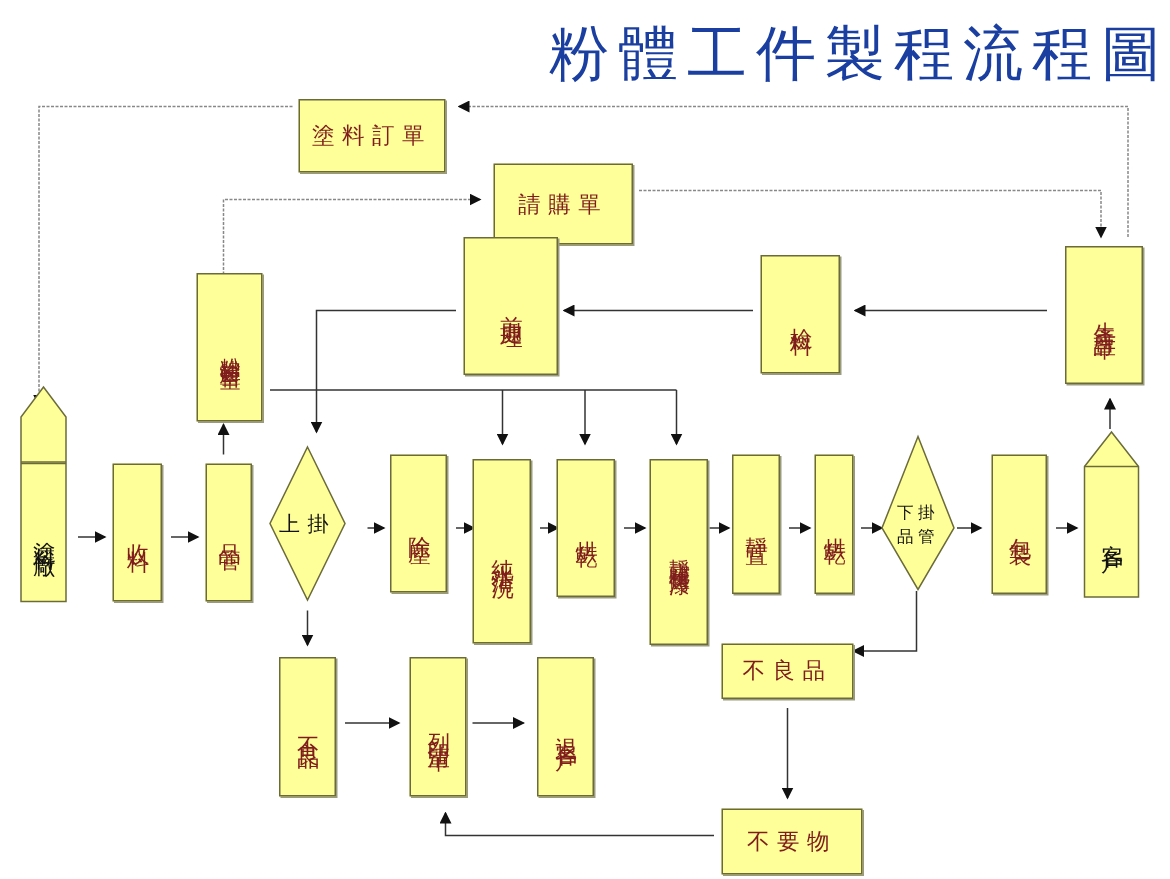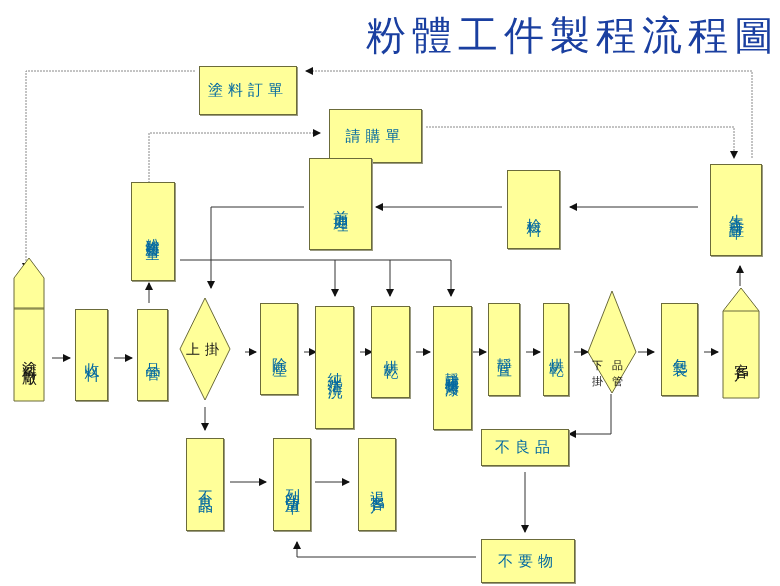--- a/index.html
+++ b/index.html
@@ -1,19 +1,19 @@
 <!DOCTYPE html>
 <html><head>
 <meta charset="utf-8">
 <style>
   html, body { margin:0; padding:0; background:#ffffff; }
   body { width:780px; height:586px; position:relative; overflow:hidden; font-family:"DejaVu Serif", serif; }
   #title { position:absolute; left:0; top:8px; width:780px; text-align:right; font-size:40px; color:#1a3fa0; letter-spacing:6px; font-family:"DejaVu Serif", serif; }
   svg#diagram { position:absolute; left:0; top:0; }
-  .box { position:absolute; background:#ffff99; border:1px solid #6b6b3a; box-shadow:1px 1px 0 #9a9a80; display:flex; align-items:center; justify-content:center; color:#0369a1; font-size:15px; text-align:center; box-sizing:border-box; }
+  .box { position:absolute; background:#ffff99; border:1px solid #6b6b3a; box-shadow:1px 1px 0 #9a9a80; display:flex; align-items:center; justify-content:center; color:#7f1d1d; font-size:15px; text-align:center; box-sizing:border-box; }
   .v { writing-mode:vertical-rl; text-orientation:upright; letter-spacing:4px; }
   .h { letter-spacing:5px; }
   .shape-label { position:absolute; display:flex; align-items:center; justify-content:center; font-size:15px; color:#111; text-align:left; }
 </style>
 </head>
 <body>
 
 <div id="title">粉體工件製程流程圖</div>
 
 <svg id="diagram" width="780" height="586">
@@ -75,21 +75,21 @@
     <path d="M723,311 L723,311 L741,288 L759,311 L759,398 L723,398 Z"></path>
     <line x1="723" y1="311" x2="759" y2="311"></line>
     <path d="M205,298 L230,349 L205,400 L180,349 Z"></path>
     <path d="M612,291 L636,352 L612,393 L588,352 Z"></path>
   </g>
 </svg>
 
 <div class="shape-label v" style="left:14px;top:310px;width:30px;height:90px;">塗料廠</div>
 <div class="shape-label v" style="left:723px;top:312px;width:36px;height:86px;">客戶</div>
 <div class="shape-label h" style="left:180px;top:338px;width:50px;height:24px;font-size:14px;">上掛</div>
-<div class="shape-label" style="left:592px;top:330px;width:40px;height:40px;font-size:11px;flex-direction:row;line-height:16px;letter-spacing:3px;margin-top:24px;">
+<div class="shape-label" style="left:592px;top:330px;width:40px;height:40px;font-size:11px;flex-direction:column;line-height:16px;letter-spacing:3px;">
   <span>下掛</span>
   <span>品管</span>
 </div>
 
 <div class="box h" style="left:199px;top:66px;width:98px;height:49px;">塗料訂單</div>
 <div class="box h" style="left:329px;top:109px;width:93px;height:54px;">請購單</div>
 <div class="box v" style="left:309px;top:158px;width:63px;height:92px;">前處理</div>
 <div class="box v" style="left:507px;top:170px;width:53px;height:79px;">檢料</div>
 <div class="box v" style="left:710px;top:164px;width:52px;height:92px;">生產訂單</div>
 <div class="box v" style="left:131px;top:182px;width:44px;height:99px;font-size:14px;letter-spacing:2px;">粉體塗料室</div>

